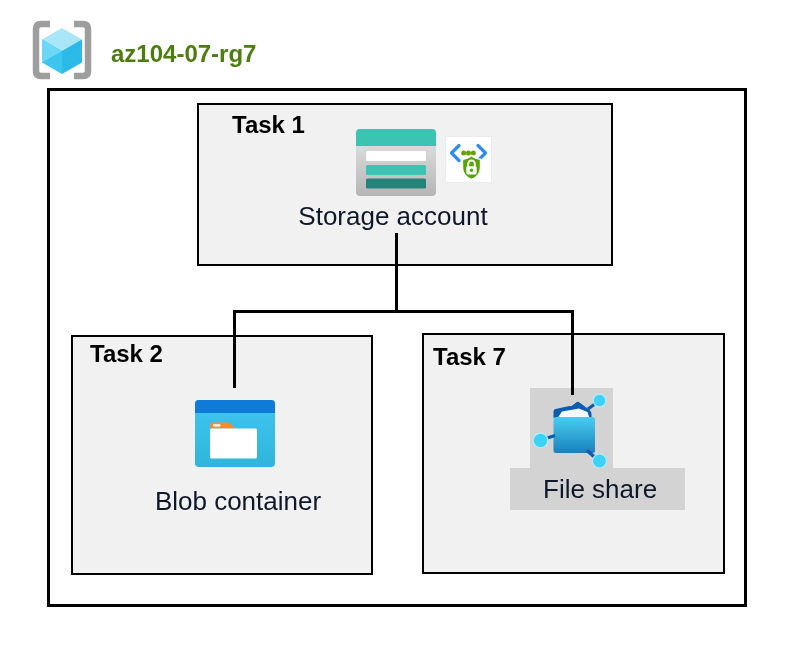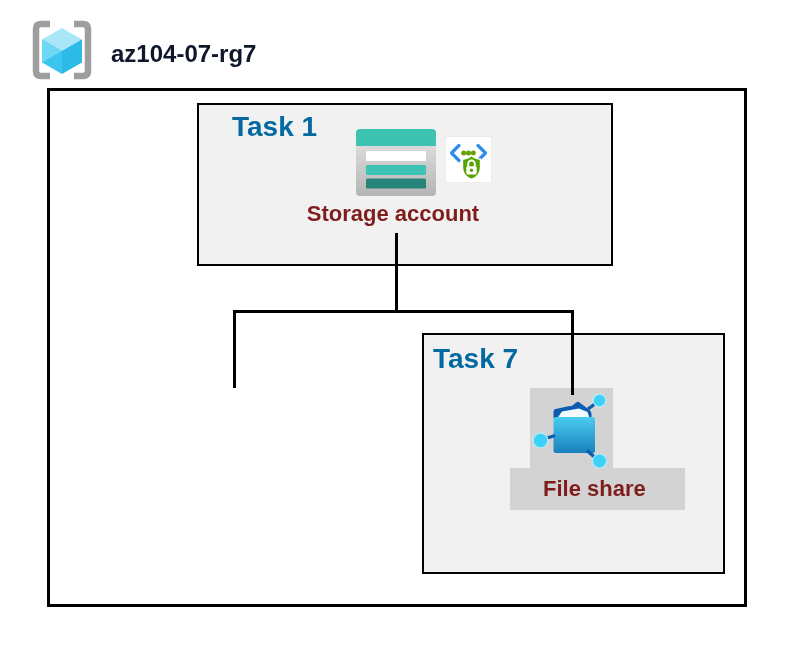--- a/index.html
+++ b/index.html
@@ -3,30 +3,30 @@
 <meta charset="utf-8">
 <style>
   html,body{margin:0;padding:0;background:#ffffff;}
   .canvas{
     position:relative;width:788px;height:647px;background:#ffffff;
     font-family:"Liberation Sans",sans-serif;overflow:hidden;
   }
   .abs{position:absolute;}
   
   .rg-icon{left:30px;top:18px;width:64px;height:64px;}
-  .rg-title{left:111px;top:40px;font-size:24px;font-weight:700;color:#0f172a;letter-spacing:0px;}
+  .rg-title{left:111px;top:40px;font-size:24px;font-weight:700;color:#4d7c0f;letter-spacing:0px;}
   
   .outer-box{left:47px;top:88px;width:700px;height:519px;border:3px solid #000;box-sizing:border-box;background:#fff;}
   
   .task-box{border:2px solid #000;box-sizing:border-box;background:#f1f1f1;}
   .task1{left:197px;top:103px;width:416px;height:163px;}
   .task2{left:71px;top:335px;width:302px;height:240px;}
   .task3{left:422px;top:333px;width:303px;height:241px;}
-  .task-label{font-size:28px;font-weight:700;color:#0369a1;line-height:1;}
-  .res-label{font-size:22px;font-weight:700;color:#7f1d1d;line-height:1;}
+  .task-label{font-size:24px;font-weight:700;color:#000000;line-height:1;}
+  .res-label{font-size:26px;font-weight:400;color:#0f172a;line-height:1;}
   
   .line{background:#000;z-index:5;}
   .v1{left:395px;top:233px;width:3px;height:80px;}
   .hbranch{left:233px;top:310px;width:341px;height:3px;}
   .v2{left:233px;top:310px;width:3px;height:78px;}
   .v3{left:571px;top:310px;width:3px;height:85px;}
   
   .t1-label{left:33px;top:8px;}
   .storage-icon{left:157px;top:24px;width:80px;height:67px;}
   .sas-icon{left:246px;top:31px;width:47px;height:47px;}
@@ -93,20 +93,39 @@
       <circle cx="28.3" cy="17" r="2.5" fill="#66a103"></circle>
       <path d="M26.5 19.5 C29.5 22 32.5 23.1 35.5 23.2 V31.5 C35.5 37.8 31.5 41.7 26.5 43.3 C21.5 41.7 17.5 37.8 17.5 31.5 V23.2 C20.5 23.1 23.5 22 26.5 19.5 Z" fill="#57a300" stroke="#ffffff" stroke-width="1.4"></path>
       <path d="M23.2 30.5 V27.8 A3.3 3.3 0 0 1 29.8 27.8 V30.5" fill="none" stroke="#ffffff" stroke-width="2"></path>
       <rect x="21.3" y="30.3" width="10.4" height="8.2" rx="1.4" fill="#ffffff"></rect>
       <circle cx="26.5" cy="34.3" r="1.7" fill="#57a300"></circle>
     </svg>
 
     <div class="abs res-label t1-res">Storage account</div>
   </div>
 
+  <div class="abs task-box task2">
+    <div class="abs task-label t2-label">Task 2</div>
+
+    <svg class="abs blob-icon" viewBox="0 0 80 67" aria-hidden="true">
+      <defs>
+        <linearGradient id="bbg" x1="0" y1="0" x2="0" y2="1">
+          <stop offset="0" stop-color="#41c6f3"></stop>
+            <stop offset="1" stop-color="#2fb4da"></stop>
+        </linearGradient>
+      </defs>
+      <rect x="0" y="0" width="80" height="67" rx="4" fill="url(#bbg)"></rect>
+      <path d="M0 13 V4 Q0 0 4 0 H76 Q80 0 80 4 V13 Z" fill="#0f7bd7"></path>
+      <path d="M16.5 22.5 H33.5 L40.5 28.5 H15 V24 Q15 22.5 16.5 22.5 Z" fill="#f78d2a"></path>
+      <rect x="18" y="24.3" width="7.5" height="2.2" rx="1.1" fill="#ffffff"></rect>
+      <rect x="15" y="28.5" width="47" height="30" rx="1.5" fill="#ffffff"></rect>
+    </svg>
+
+    <div class="abs res-label t2-res">Blob container</div>
+  </div>
 
   <div class="abs task-box task3">
     <div class="abs task-label t3-label">Task 7</div>
 
     <div class="abs fs-icon-bg">
       <svg viewBox="0 0 83 80" width="83" height="80" aria-hidden="true">
         <defs>
           <linearGradient id="fsg" x1="0" y1="0" x2="0" y2="1">
             <stop offset="0" stop-color="#49cdf0"></stop>
               <stop offset="1" stop-color="#1a80bd"></stop>

